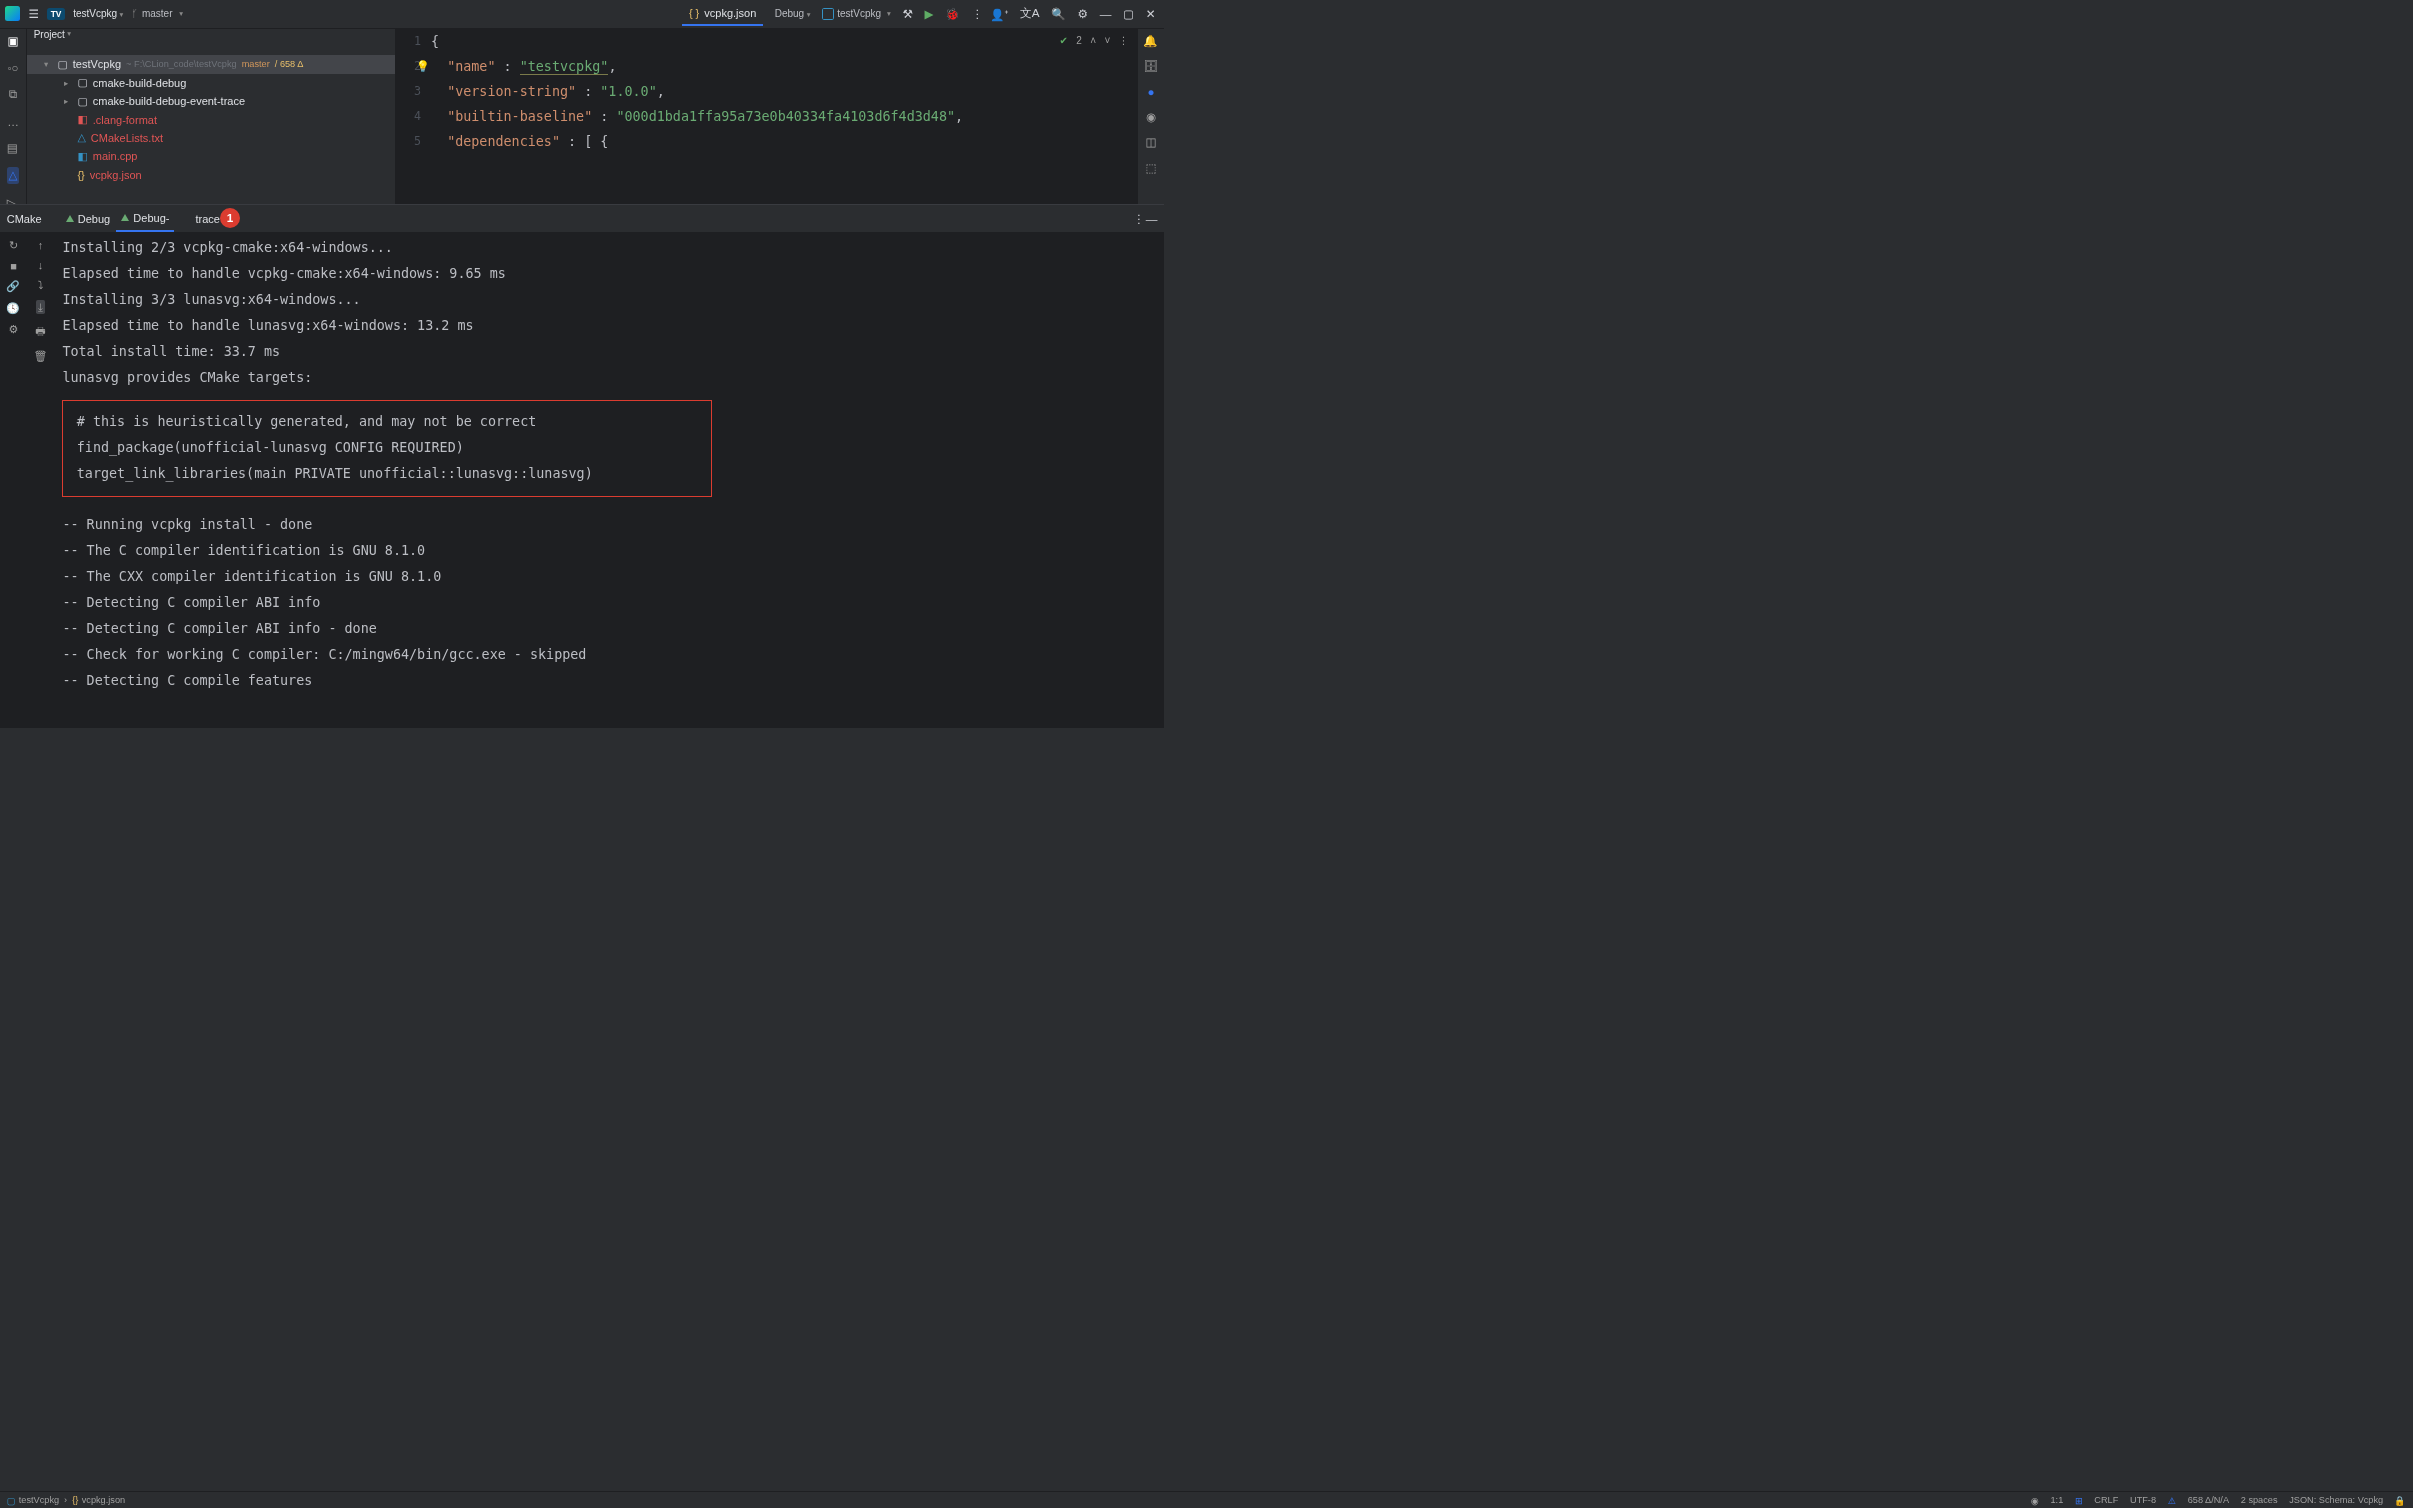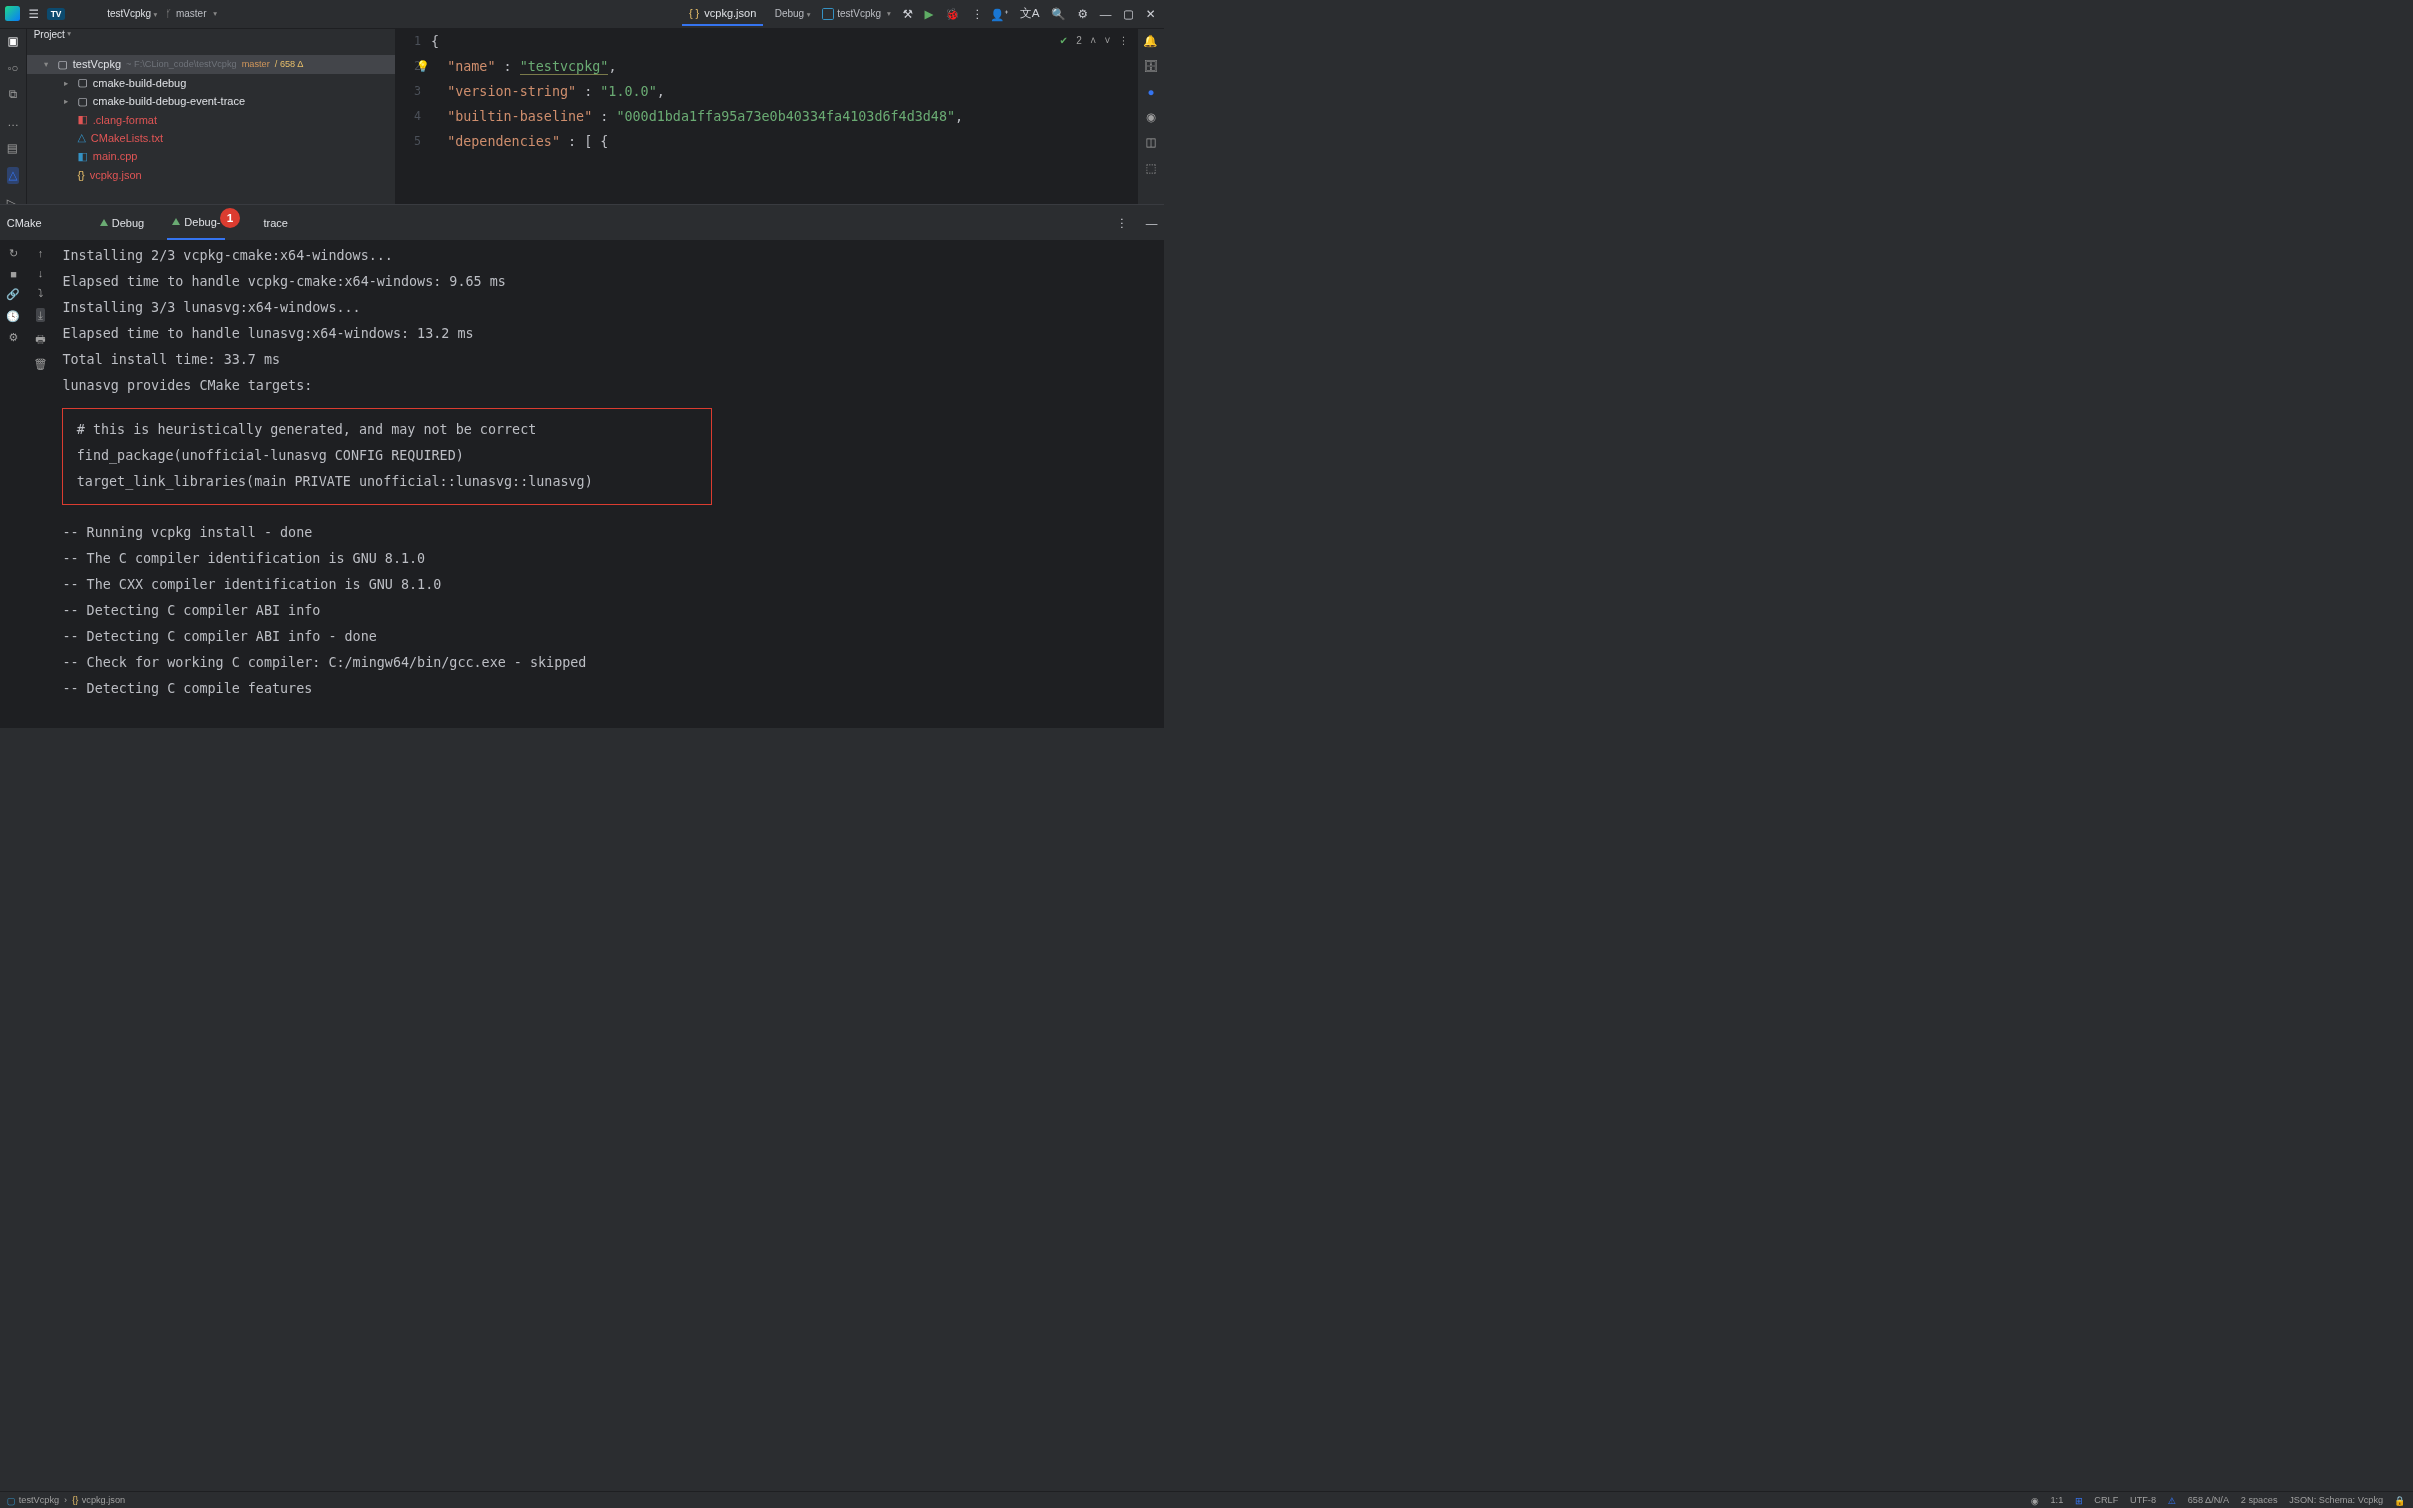--- a/index.html
+++ b/index.html
@@ -22,21 +22,21 @@
   padding: 0 5px;
   gap: 6.7px;
   border-bottom: 0.8px solid #1e1f22;
 }
 .titlebar .left { display: flex; align-items: center; gap: 8.4px; flex: 1; }
 .titlebar .center { display: flex; align-items: center; gap: 11.7px; }
 .titlebar .right { display: flex; align-items: center; gap: 11.7px; margin-left: auto; padding-right: 3.4px; }
 .logo { width: 15px; height: 15px; background: linear-gradient(135deg, #21d789, #087cfa); border-radius: 2.5px; }
 .hamburger { color: #a9a9a9; font-size: 13.4px; cursor: pointer; }
 .proj-badge { background: #0c4a6e; color: #fff; font-size: 8.4px; font-weight: 600; padding: 0.8px 3.4px; border-radius: 2.5px; }
-.proj-name { color: #dfe1e5; font-size: 10px; margin-left: 34px; }
+.proj-name { color: #dfe1e5; font-size: 10px; }
 .chev { color: #888; font-size: 7.5px; margin-left: 2.5px; }
 .branch { display: flex; align-items: center; gap: 4.2px; font-size: 10px; }
 .branch-icon { color: #888; }
 .tab-chip { display: flex; align-items: center; gap: 5px; color: #dfe1e5; border-bottom: 2.5px solid #3574f0; padding: 5px 6.7px; }
 .json-icon { color: #e8bf6a; }
 .config { font-size: 10px; }
 .run-sel { display: flex; align-items: center; gap: 3.4px; font-size: 10px; }
 .app-icn { width: 11.7px; height: 11.7px; border: 1.3px solid #3592c4; border-radius: 1.7px; }
 .icon-btn { color: #ced0d6; cursor: pointer; font-size: 11.7px; }
 .play { color: #5fad65; }
@@ -72,21 +72,21 @@
 .s-punct { color: #bcbec4; }
 .s-under { border-bottom: 0.8px solid #7a7a4a; }
 .bulb { color: #f2c55c; font-size: 11px; position: absolute; margin-left: -15px; }
 .editor-toolbar { position: absolute; top: 6.7px; right: 8.4px; display: flex; align-items: center; gap: 8.4px; color: #a0a0a0; font-size: 10px; }
 .chk { color: #5fad65; }
 .right-rail { width: 27px; background: #2b2d30; display: flex; flex-direction: column; align-items: center; padding-top: 5px; gap: 11.7px; border-left: 0.8px solid #1e1f22; }
 .right-rail .ic { color: #a0a0a0; cursor: pointer; font-size: 11.7px; }
 .right-rail .db { color: #a0a0a0; }
 .right-rail .ai { color: #3574f0; }
 .bottom-panel { height: 524px; background: #1e1f22; display: flex; flex-direction: column; border-top: 0.8px solid #393b40; }
-.bp-tabs { height: 35px; background: #2b2d30; display: flex; align-items: center; padding: 0 6.7px; gap: 18px; position: relative; }
+.bp-tabs { height: 27px; background: #2b2d30; display: flex; align-items: center; padding: 0 6.7px; gap: 1px; position: relative; }
 .bp-tab { display: flex; align-items: center; gap: 4.2px; padding: 0 5px; font-size: 11px; color: #dfe1e5; cursor: pointer; height: 100%; }
 .bp-tab.active { border-bottom: 2.5px solid #3574f0; }
 .cmake-ico { width: 0; height: 0; border-left: 4.2px solid transparent; border-right: 4.2px solid transparent; border-bottom: 7.5px solid #6aab73; }
 .badge-1 { position: absolute; left: 220px; top: 2.5px; width: 20px; height: 20px; background: #db3c30; color: #fff; border-radius: 50%; display: flex; align-items: center; justify-content: center; font-size: 11.7px; font-weight: bold; }
 .bp-body { flex: 1; display: flex; }
 .bp-left-tools { width: 27px; display: flex; flex-direction: column; align-items: center; padding-top: 6.7px; gap: 8.4px; color: #a0a0a0; }
 .bp-left-tools2 { width: 27px; display: flex; flex-direction: column; align-items: center; padding-top: 6.7px; gap: 8.4px; color: #a0a0a0; }
 .console { flex: 1; padding: 3.4px 8.4px 3.4px 8.4px; font-family: Consolas, monospace; font-size: 13.4px; line-height: 26px; color: #bcbec4; overflow: hidden; position: relative; }
 .redbox { border: 1.7px solid #db3c30; padding: 8.4px 13.4px; margin: 8.4px 0 15px 0; width: 650px; }
 .breadcrumb-bar { position: absolute; bottom: 0; left: 0; right: 0; height: 17px; background: #2b2d30; display: flex; align-items: center; padding: 0 6.7px; gap: 5px; font-size: 9.2px; color: #a0a0a0; border-top: 0.8px solid #1e1f22; }

